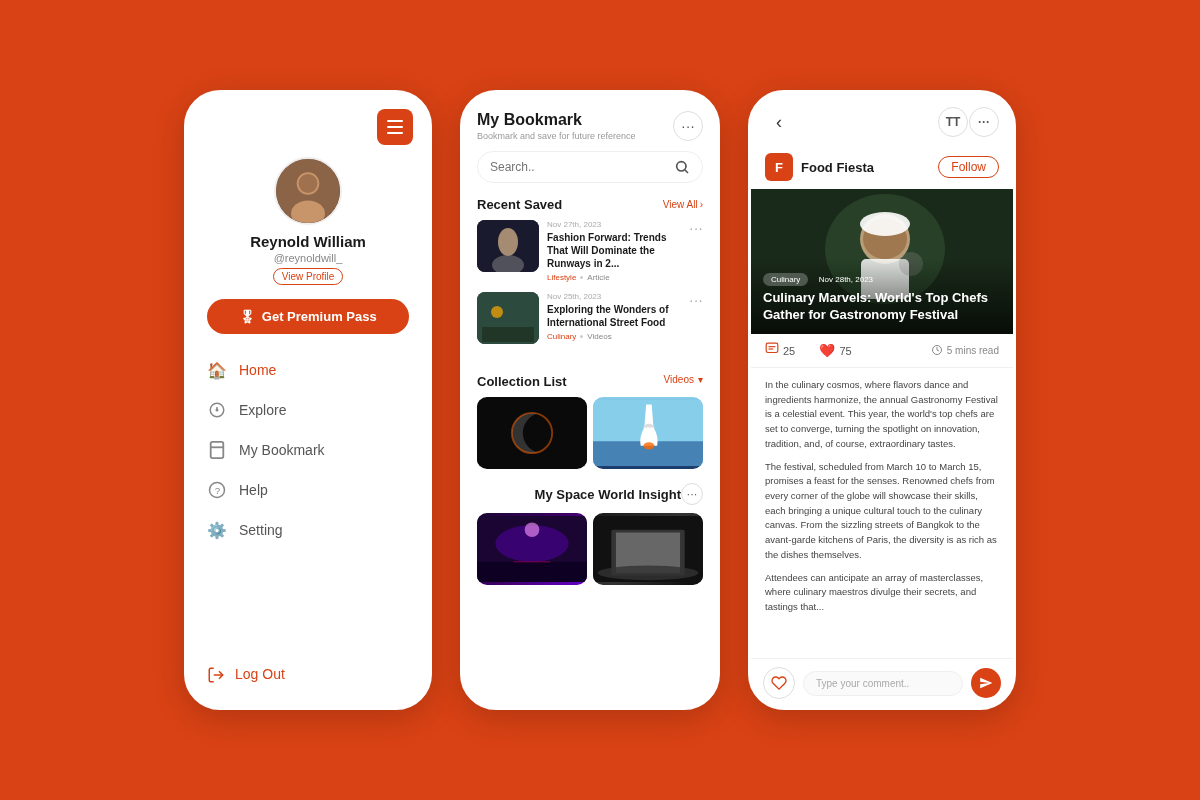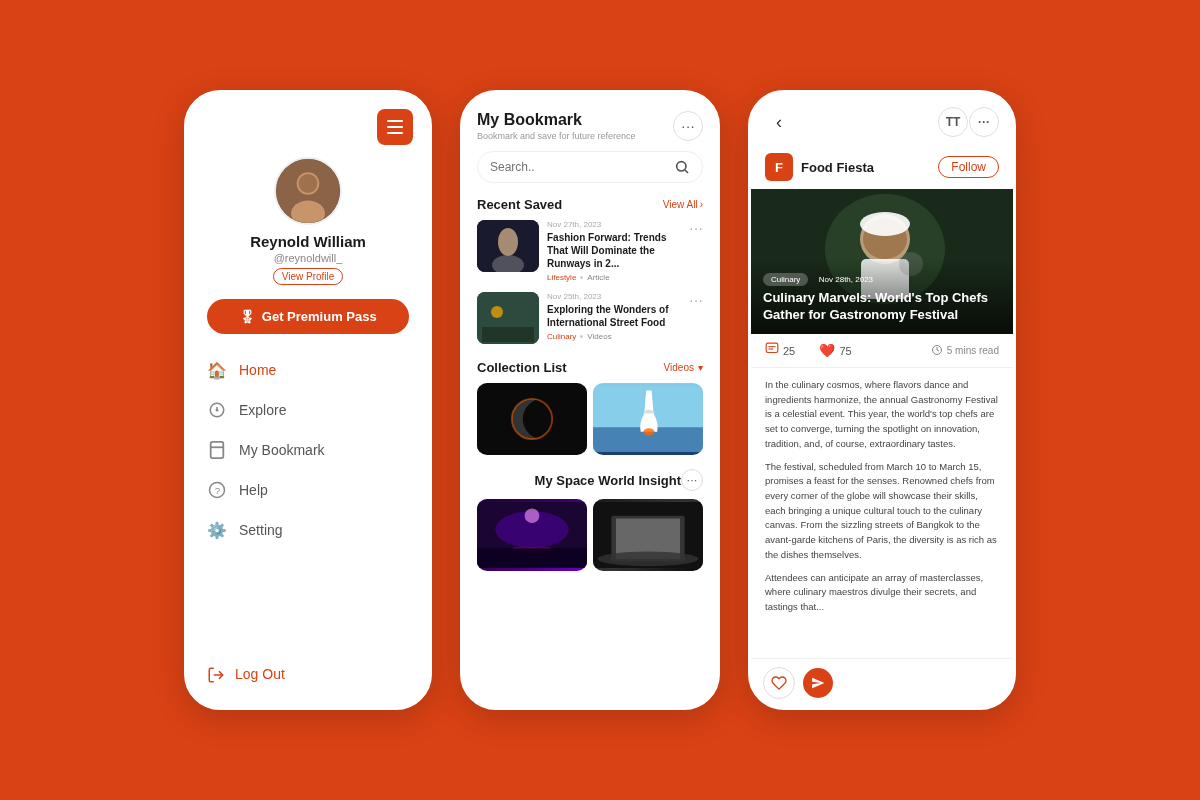--- a/index.html
+++ b/index.html
@@ -301,23 +301,23 @@
     }
     .saved-more {
       font-size: 14px;
       color: #aaa;
       cursor: pointer;
     }
 
     .collection-header {
       display: flex;
       justify-content: space-between;
-      align-items: center;
+      align-items: flex-start;
       margin-bottom: 8px;
-      margin-top: 6px;
+      margin-top: 20px;
     }
     .collection-filter {
       display: flex;
       align-items: center;
       gap: 4px;
       font-size: 10px;
       color: #D94214;
       cursor: pointer;
     }
 
@@ -903,20 +903,23 @@
       <p class="article-para">The festival, scheduled from March 10 to March 15, promises a feast for the senses. Renowned chefs from every corner of the globe will showcase their skills, each bringing a unique cultural touch to the culinary canvas. From the sizzling streets of Bangkok to the avant-garde kitchens of Paris, the diversity is as rich as the dishes themselves.</p>
       <p class="article-para">Attendees can anticipate an array of masterclasses, where culinary maestros divulge their secrets, and tastings that...</p>
     </div>
 
     <div class="comment-bar">
       <div class="like-icon-btn">
         <svg width="16" height="16" viewBox="0 0 24 24" fill="none" stroke="#D94214" stroke-width="2">
             <path d="M20.84 4.61a5.5 5.5 0 0 0-7.78 0L12 5.67l-1.06-1.06a5.5 5.5 0 0 0-7.78 7.78l1.06 1.06L12 21.23l7.78-7.78 1.06-1.06a5.5 5.5 0 0 0 0-7.78z"></path>
           </svg>
       </div>
+      <div class="comment-input-area">
+        <span>Type your comment..</span>
+      </div>
       <div class="send-btn">
         <svg width="14" height="14" viewBox="0 0 24 24" fill="white">
             <path d="M2 21L23 12 2 3v7l15 2-15 2v7z"></path>
           </svg>
       </div>
     </div>
   </div>
 </div>
 
 </body></html>

